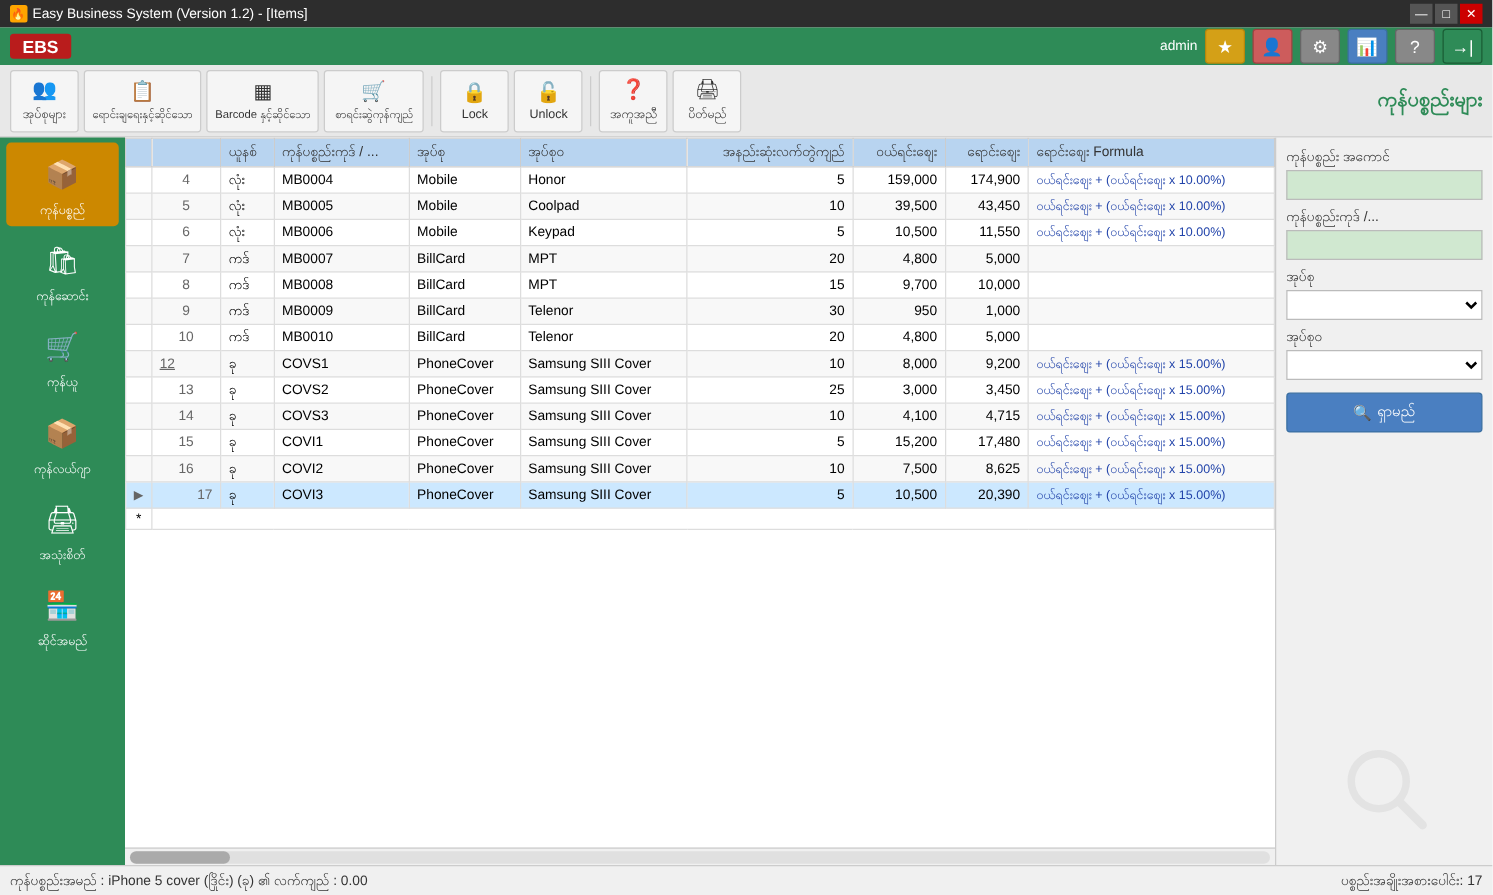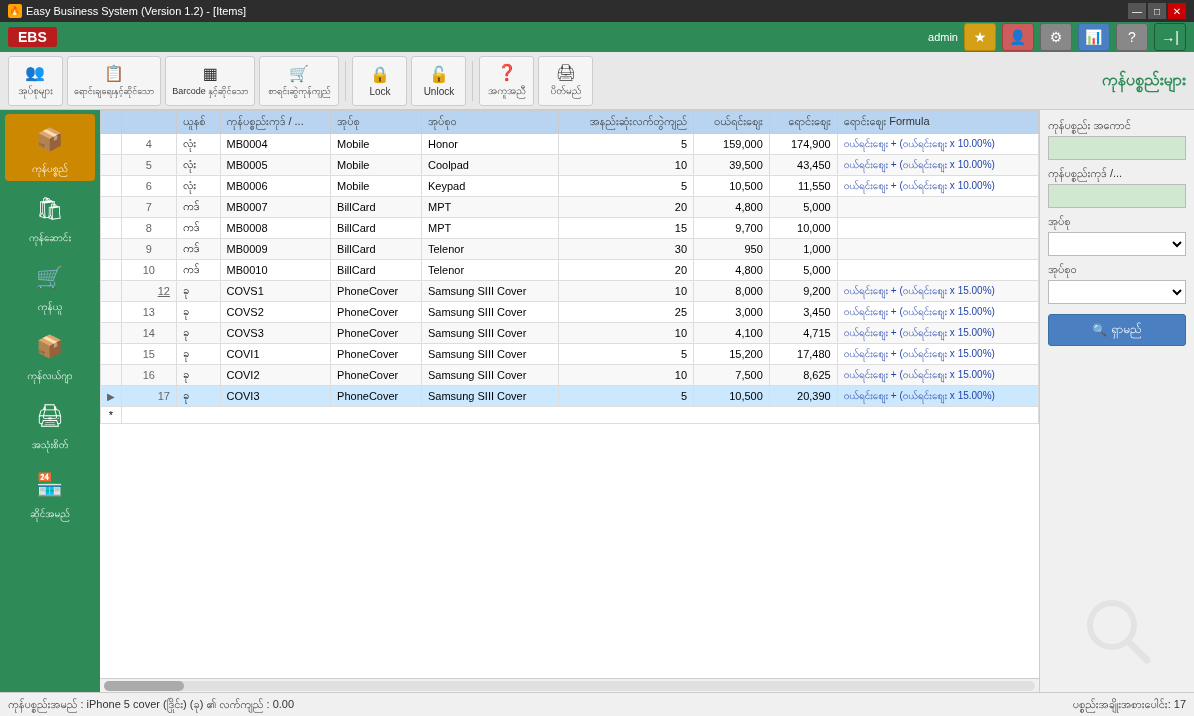--- a/index.html
+++ b/index.html
@@ -53,21 +53,21 @@
     .table-container { flex: 1; overflow: auto; }
     table { width: 100%; border-collapse: collapse; font-size: 11px; }
     thead tr { background: #b8d4f0; }
     th { border: 1px solid #ccc; padding: 3px 6px; text-align: left; font-weight: normal; white-space: nowrap; color: #333; position: sticky; top: 0; background: #b8d4f0; }
     td { border: 1px solid #ddd; padding: 2px 6px; white-space: nowrap; }
     tr:nth-child(even) { background: #f8f8f8; }
     tr.selected { background: #cce8ff; }
     .new-row td { background: #fff; }
 
     
-    .right-panel { width: 155px; background: #f0f0f0; border-left: 1px solid #ccc; padding: 8px; display: flex; flex-direction: column; gap: 6px; }
+    .right-panel { width: 174px; background: #f0f0f0; border-left: 1px solid #ccc; padding: 8px; display: flex; flex-direction: column; gap: 6px; }
     .right-panel-label { font-size: 11px; color: #333; margin-bottom: 2px; }
     .right-panel-input { width: 100%; height: 24px; border: 1px solid #bbb; background: #d0e8d0; padding: 2px 4px; font-size: 11px; }
     .right-panel-select { width: 100%; height: 24px; border: 1px solid #bbb; background: white; font-size: 11px; }
     .search-btn { width: 100%; height: 32px; background: #4a7fc1; border: 1px solid #3a6fa1; color: white; cursor: pointer; display: flex; align-items: center; justify-content: center; gap: 4px; border-radius: 3px; font-size: 12px; margin-top: 4px; }
     .big-search-icon { font-size: 60px; color: #ccc; text-align: center; margin-top: auto; opacity: 0.5; }
 
     
     .status-bar { background: #f0f0f0; border-top: 1px solid #ccc; height: 24px; display: flex; align-items: center; padding: 0 8px; justify-content: space-between; font-size: 11px; color: #333; }
   </style>
 </head>
@@ -264,21 +264,21 @@
     <td>MB0010</td>
     <td>BillCard</td>
     <td>Telenor</td>
     <td style="text-align:right;">20</td>
     <td style="text-align:right;">4,800</td>
     <td style="text-align:right;">5,000</td>
     <td style="color:;font-size:10px;"></td>
   </tr>
               <tr>
     <td style="text-align:center;color:#666;font-size:10px;"></td>
-    <td style="text-align:right;color:#666;text-decoration:underline;">12</td>
+    <td style="text-align:left;color:#666;text-decoration:underline;">12</td>
     <td>ခု</td>
     <td>COVS1</td>
     <td>PhoneCover</td>
     <td>Samsung SIII Cover</td>
     <td style="text-align:right;">10</td>
     <td style="text-align:right;">8,000</td>
     <td style="text-align:right;">9,200</td>
     <td style="color:#2244aa;font-size:10px;">ဝယ်ရင်းစျေး + (ဝယ်ရင်းစျေး x 15.00%)</td>
   </tr>
               <tr>

